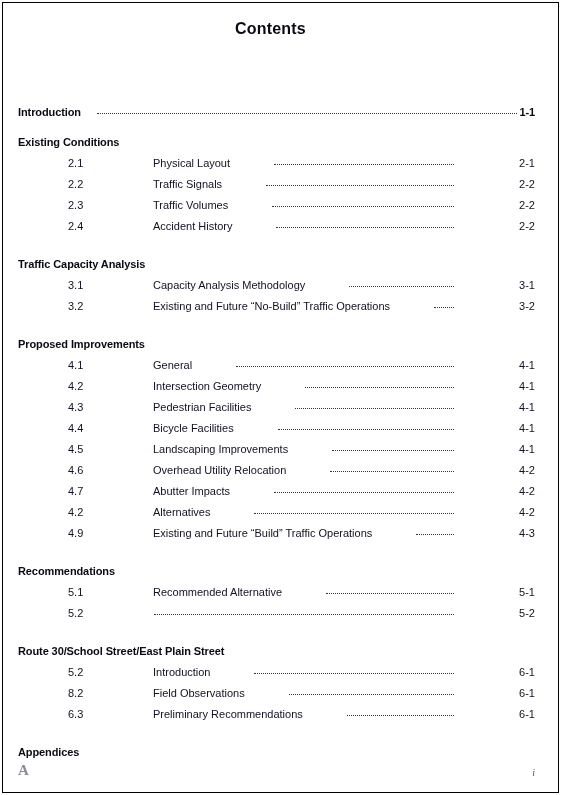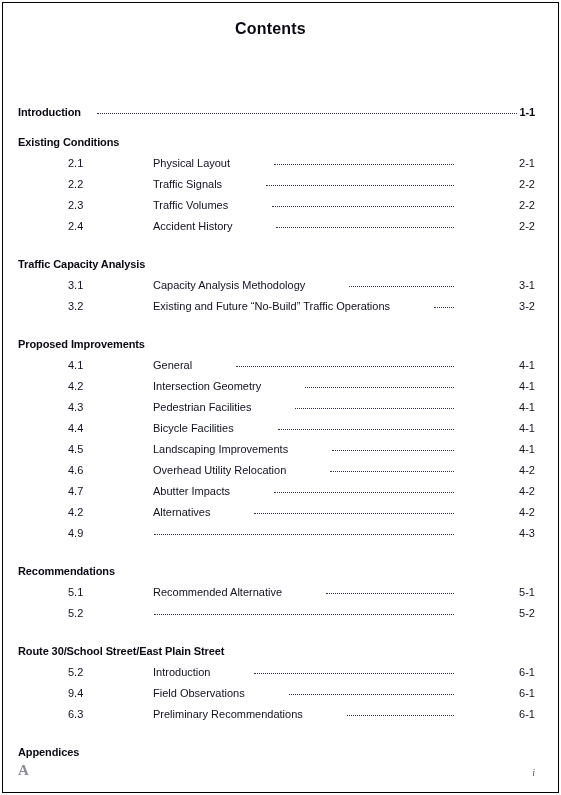--- a/index.html
+++ b/index.html
@@ -284,20 +284,21 @@
               <span class="pageno">4-2</span>
             </div>
             <div class="section-row">
               <span class="num">4.2</span>
               <span class="title">Alternatives</span>
               <span class="leader"></span>
               <span class="pageno">4-2</span>
             </div>
             <div class="section-row">
               <span class="num">4.9</span>
+              <span class="title">Existing and Future “Build” Traffic Operations</span>
               <span class="leader"></span>
               <span class="pageno">4-3</span>
             </div>
           </div>
         </div>
         <div class="chapter">
           <div class="row chapter-head">
             <span class="title">Recommendations</span>
           </div>
           <div class="sections">
@@ -319,21 +320,21 @@
             <span class="title">Route 30/School Street/East Plain Street</span>
           </div>
           <div class="sections">
             <div class="section-row">
               <span class="num">5.2</span>
               <span class="title">Introduction</span>
               <span class="leader"></span>
               <span class="pageno">6-1</span>
             </div>
             <div class="section-row">
-              <span class="num">9.4</span>
+              <span class="num">8.2</span>
               <span class="title">Field Observations</span>
               <span class="leader"></span>
               <span class="pageno">6-1</span>
             </div>
             <div class="section-row">
               <span class="num">6.3</span>
               <span class="title">Preliminary Recommendations</span>
               <span class="leader"></span>
               <span class="pageno">6-1</span>
             </div>

